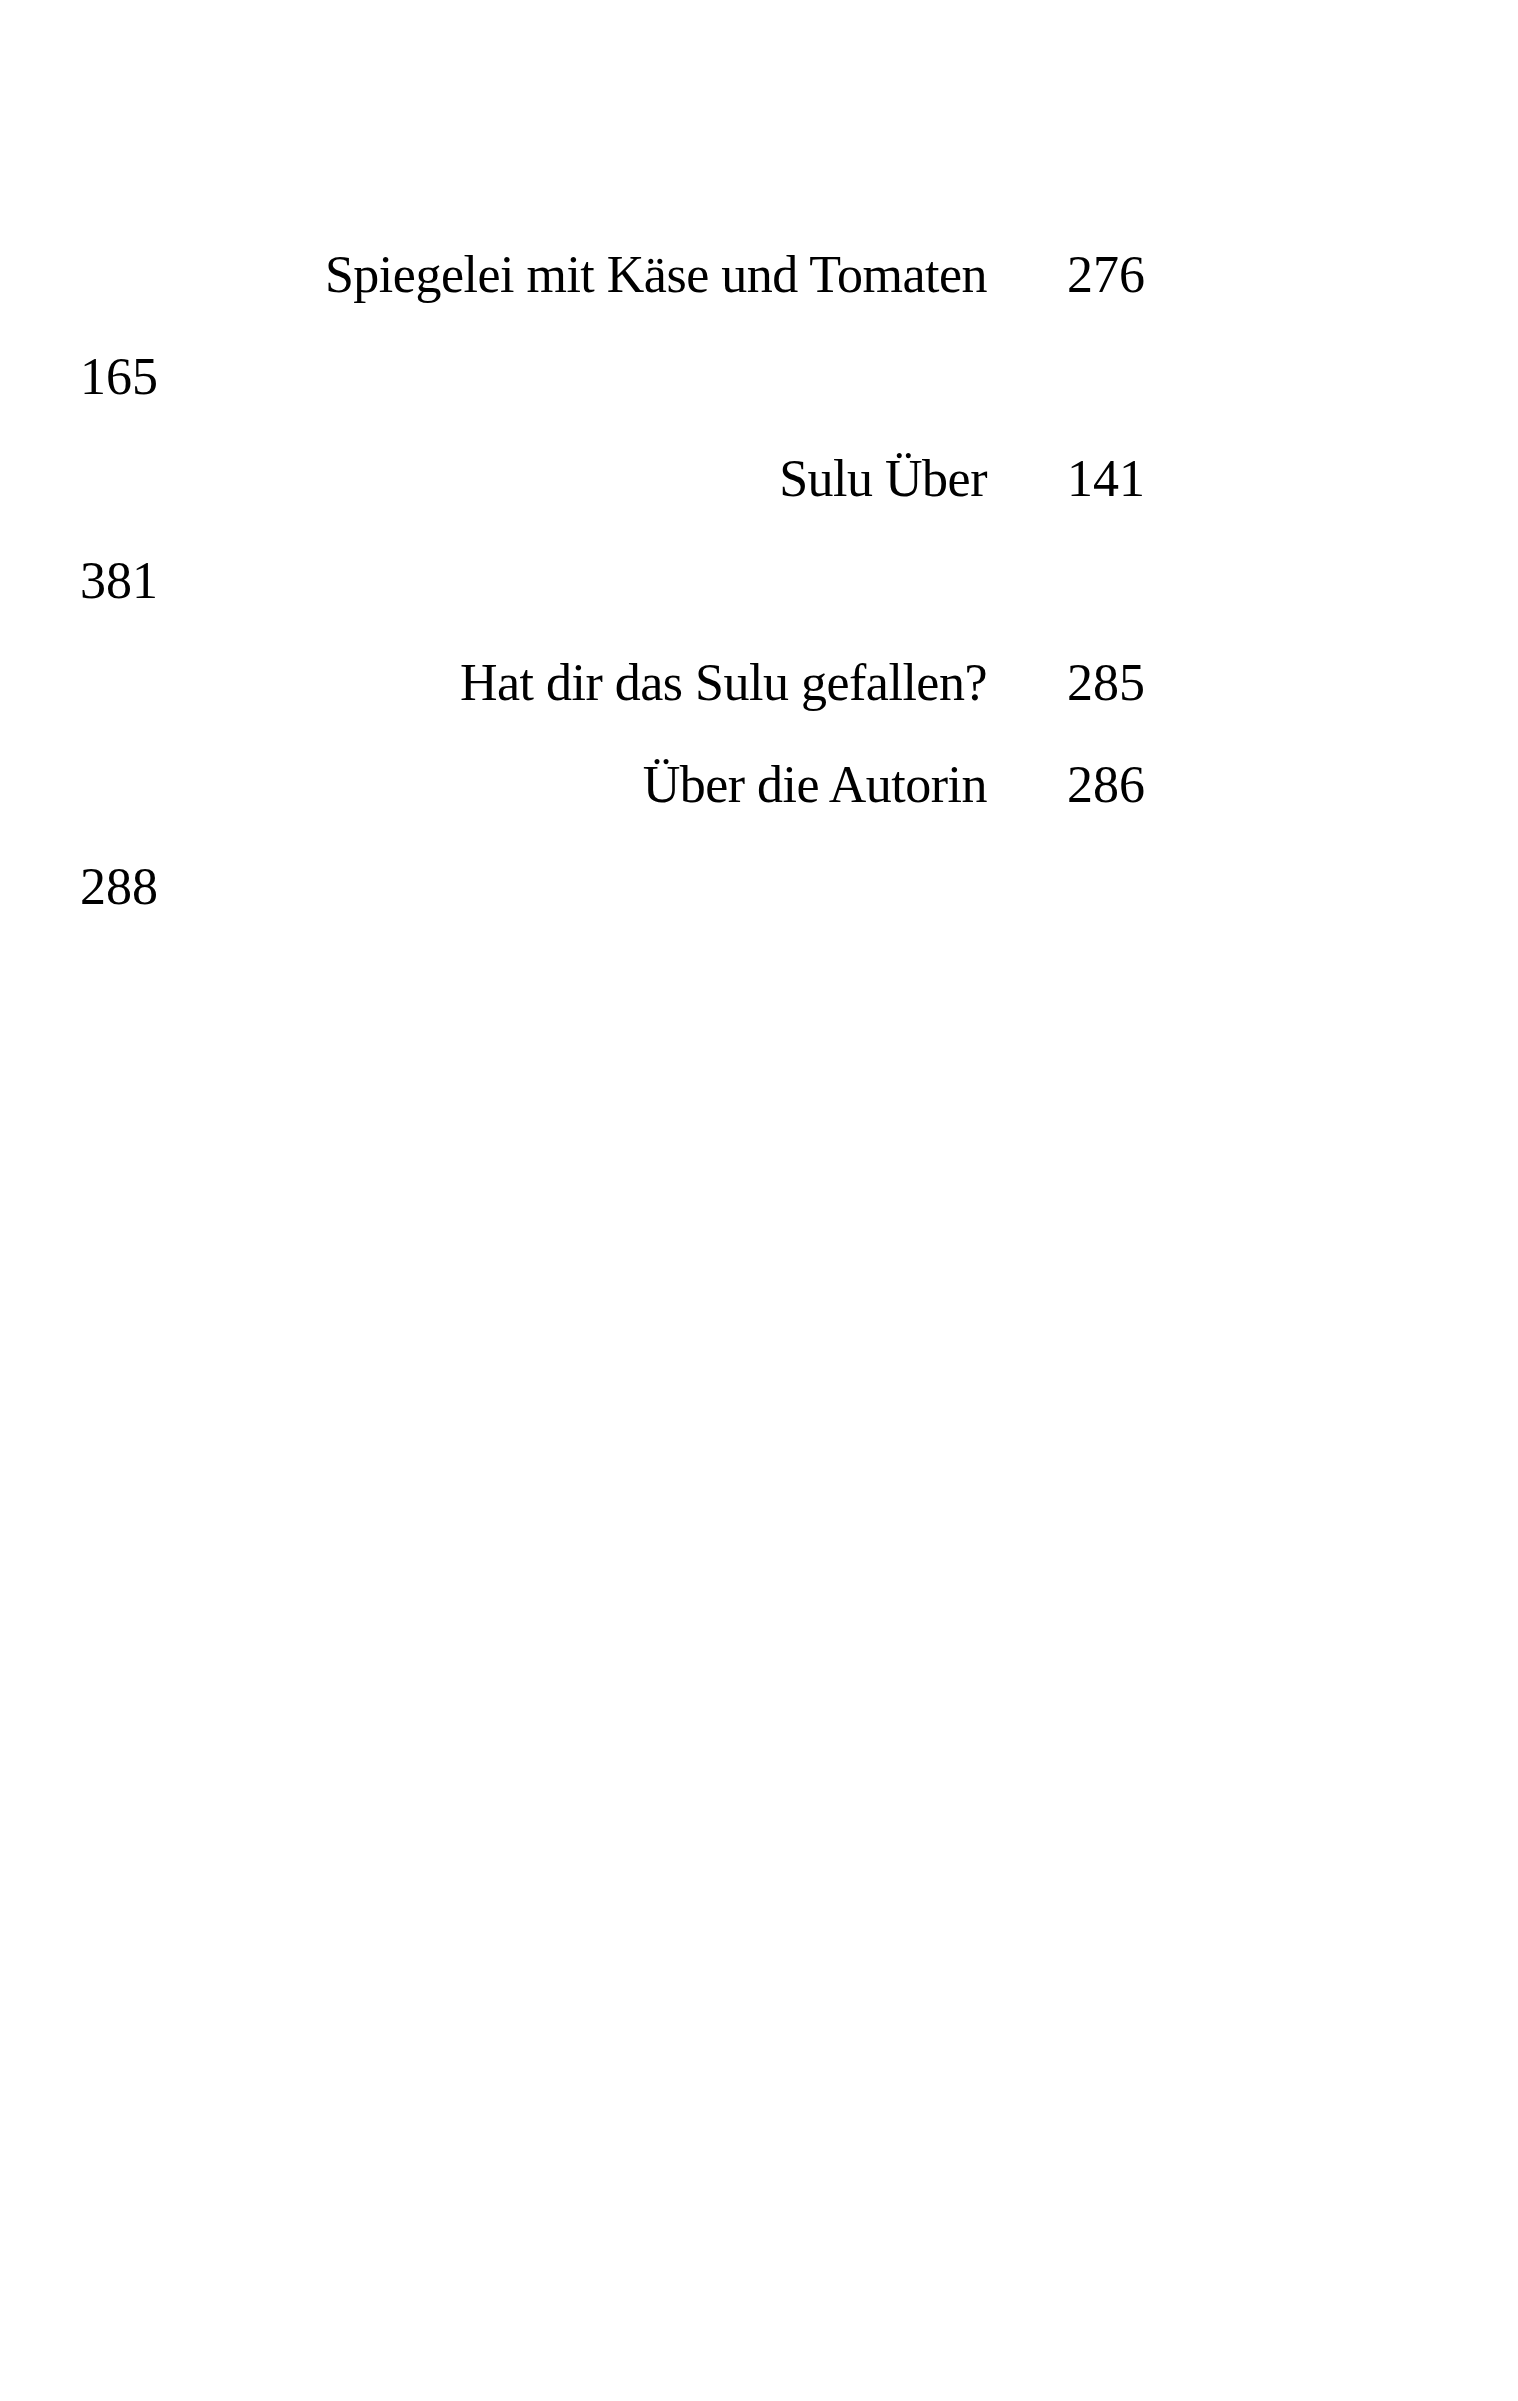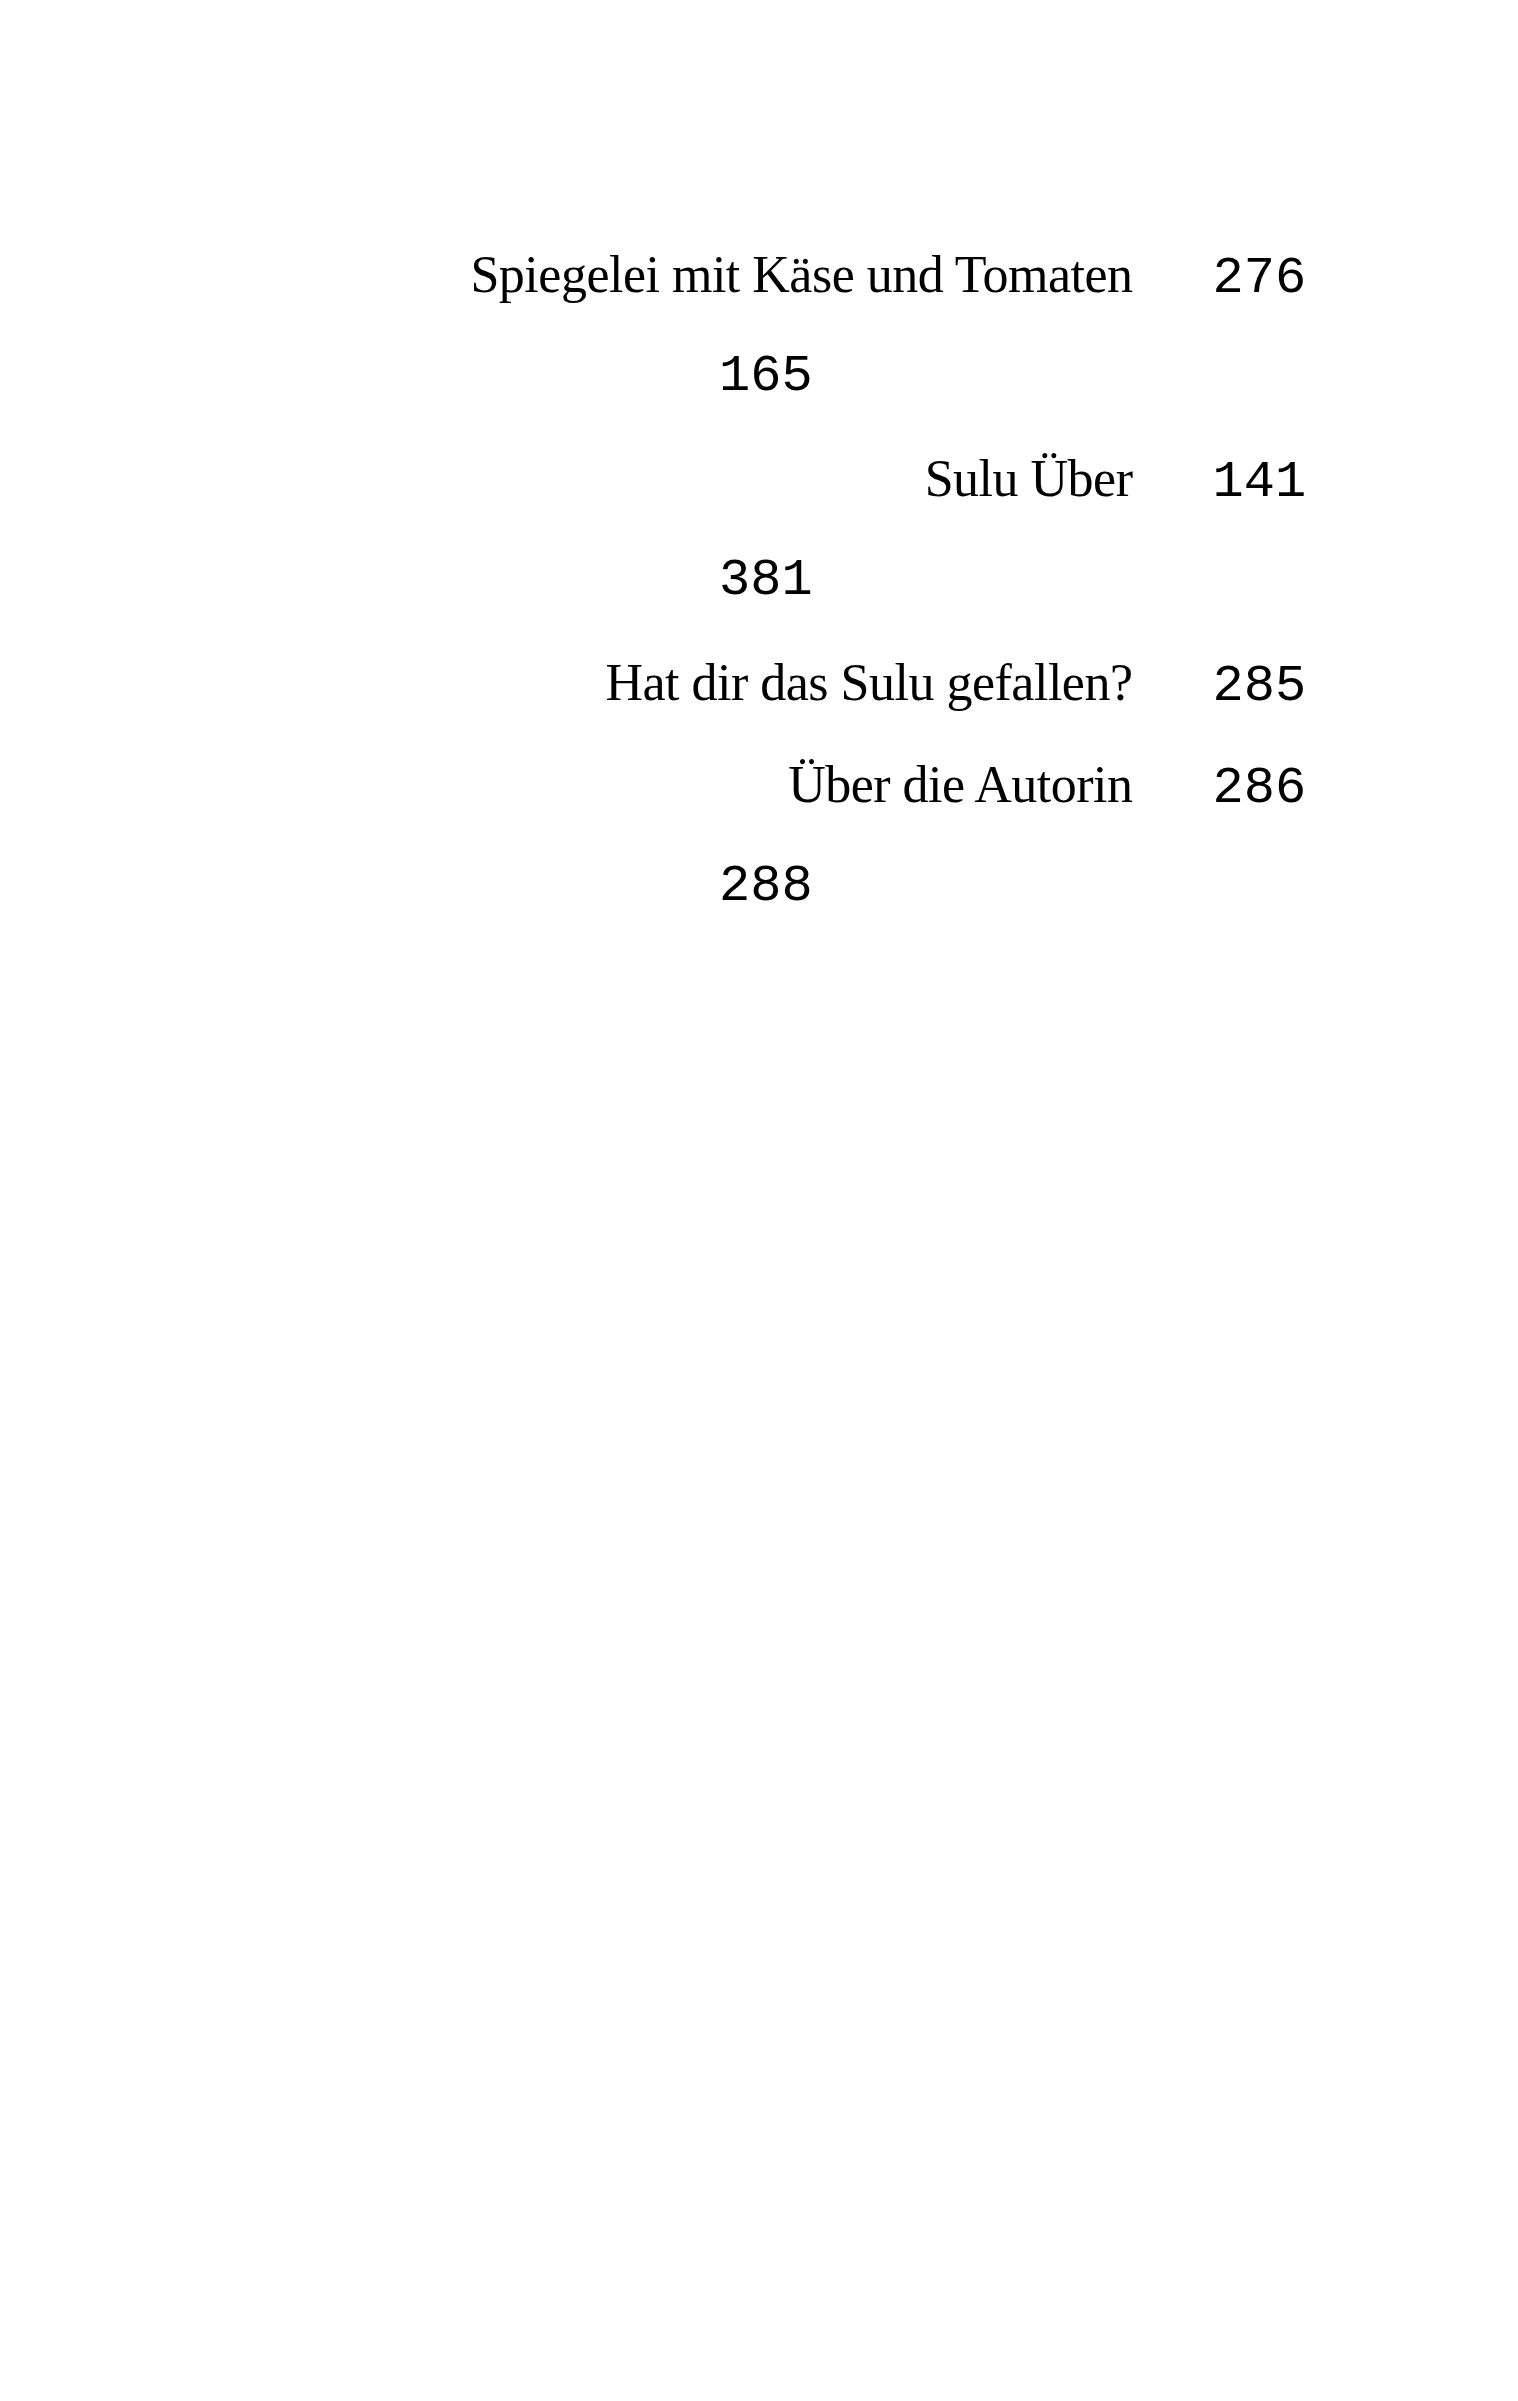--- a/index.html
+++ b/index.html
@@ -27,33 +27,31 @@
     left: 0;
     width: 1519px;
   }
   .toc-row {
     display: flex;
     align-items: baseline;
     height: 102px;
     line-height: 102px;
     font-size: 52px;
     white-space: nowrap;
-    justify-content: center;
   }
   .toc-title {
     flex: 0 0 987px;
     text-align: right;
     letter-spacing: -0.5px;
   }
   .toc-page {
     margin-left: 80px;
     width: 161px;
     text-align: left;
     font-variant-numeric: oldstyle-nums;
-    font-family: Liberation Mono, monospace;
   }
 </style>
 </head>
 <body>
 
 <main class="book-page">
   <section class="toc-list">
 
     <div class="toc-row">
       <span class="toc-title">Spiegelei mit Käse und Tomaten</span>

